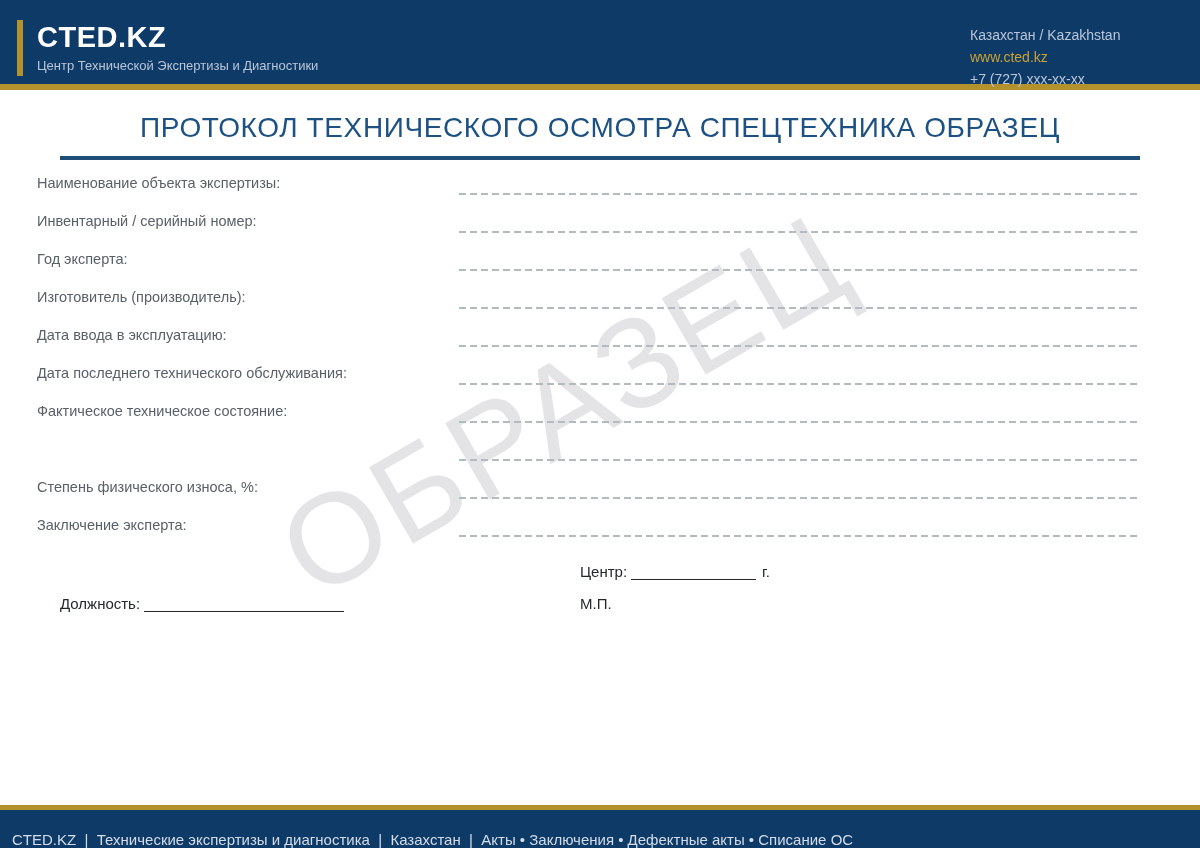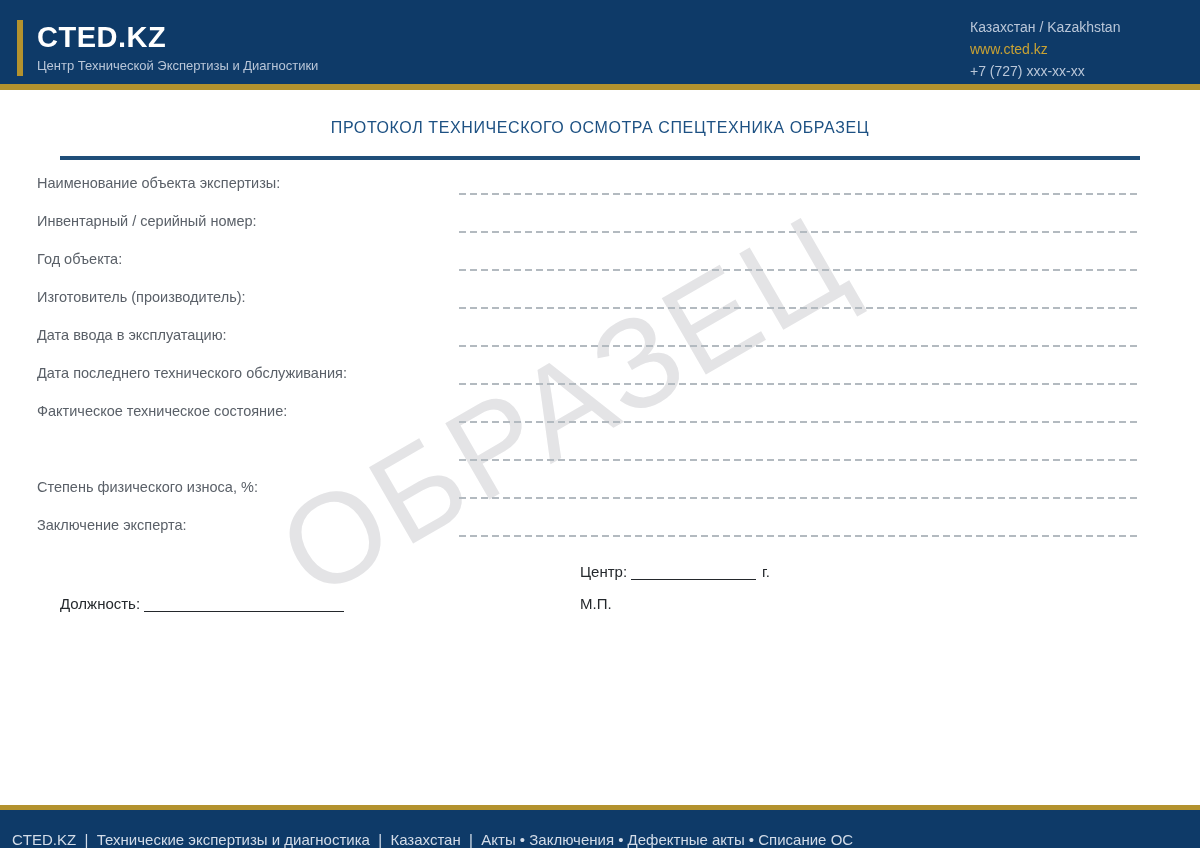--- a/index.html
+++ b/index.html
@@ -18,29 +18,29 @@
   *{margin:0;padding:0;box-sizing:border-box;}
   body{background:#fff;font-family:"Liberation Sans","DejaVu Sans",sans-serif;}
   .page{position:relative;width:1200px;height:848px;background:#fff;overflow:hidden;}
 
   
   .topbar{height:84px;background:var(--brand-blue);display:flex;justify-content:space-between;align-items:stretch;padding:0 60px 0 17px;}
   .brand-wrap{display:flex;align-items:stretch;gap:14px;padding:12px 0 8px 0;margin-top:8px;}
   .brand-accent{width:6px;background:var(--gold);}
   .brand-name{color:#ffffff;font-size:29px;font-weight:700;letter-spacing:0.5px;line-height:34px;}
   .brand-tagline{color:var(--light-blue-text);font-size:13px;margin-top:4px;}
-  .contact{padding-top:16px;font-size:14px;line-height:22px;min-width:170px;}
+  .contact{padding-top:24px;font-size:14px;line-height:22px;min-width:170px;}
   .contact .region{color:var(--light-blue-text);}
   .contact .website{color:var(--gold-text);cursor:pointer;}
   .contact .phone{color:var(--light-blue-text);}
   .gold-divider{height:6px;background:var(--gold);}
 
   
   .doc{position:relative;z-index:1;}
-  .doc-title{margin-top:26px;text-align:center;color:var(--title-blue);font-size:16px;font-weight:400;letter-spacing:0.6px;line-height:24px;}
+  .doc-title{margin-top:26px;text-align:center;color:var(--title-blue);font-size:28px;font-weight:400;letter-spacing:0.6px;line-height:24px;}
   .title-rule{margin:16px 60px 0 60px;height:4px;background:var(--rule-blue);}
 
   .form{margin:9px 60px 0 37px;}
   .form-row{position:relative;height:38px;}
   .field-label{position:absolute;top:6px;left:0;font-size:14.5px;color:var(--label-gray);}
   .field-line{position:absolute;top:24px;left:422px;right:0;height:2px;
     background:repeating-linear-gradient(90deg,var(--dash-gray) 0 7px,transparent 7px 11px);}
 
   .signature{position:relative;margin:12px 60px 0 60px;height:62px;font-size:15px;color:var(--signature-ink);}
   .sig-item{position:absolute;white-space:nowrap;}
@@ -94,21 +94,21 @@
     <div class="form">
       <div class="form-row">
         <span class="field-label">Наименование объекта экспертизы:</span>
         <span class="field-line"></span>
       </div>
       <div class="form-row">
         <span class="field-label">Инвентарный / серийный номер:</span>
         <span class="field-line"></span>
       </div>
       <div class="form-row">
-        <span class="field-label">Год объекта:</span>
+        <span class="field-label">Год эксперта:</span>
         <span class="field-line"></span>
       </div>
       <div class="form-row">
         <span class="field-label">Изготовитель (производитель):</span>
         <span class="field-line"></span>
       </div>
       <div class="form-row">
         <span class="field-label">Дата ввода в эксплуатацию:</span>
         <span class="field-line"></span>
       </div>

